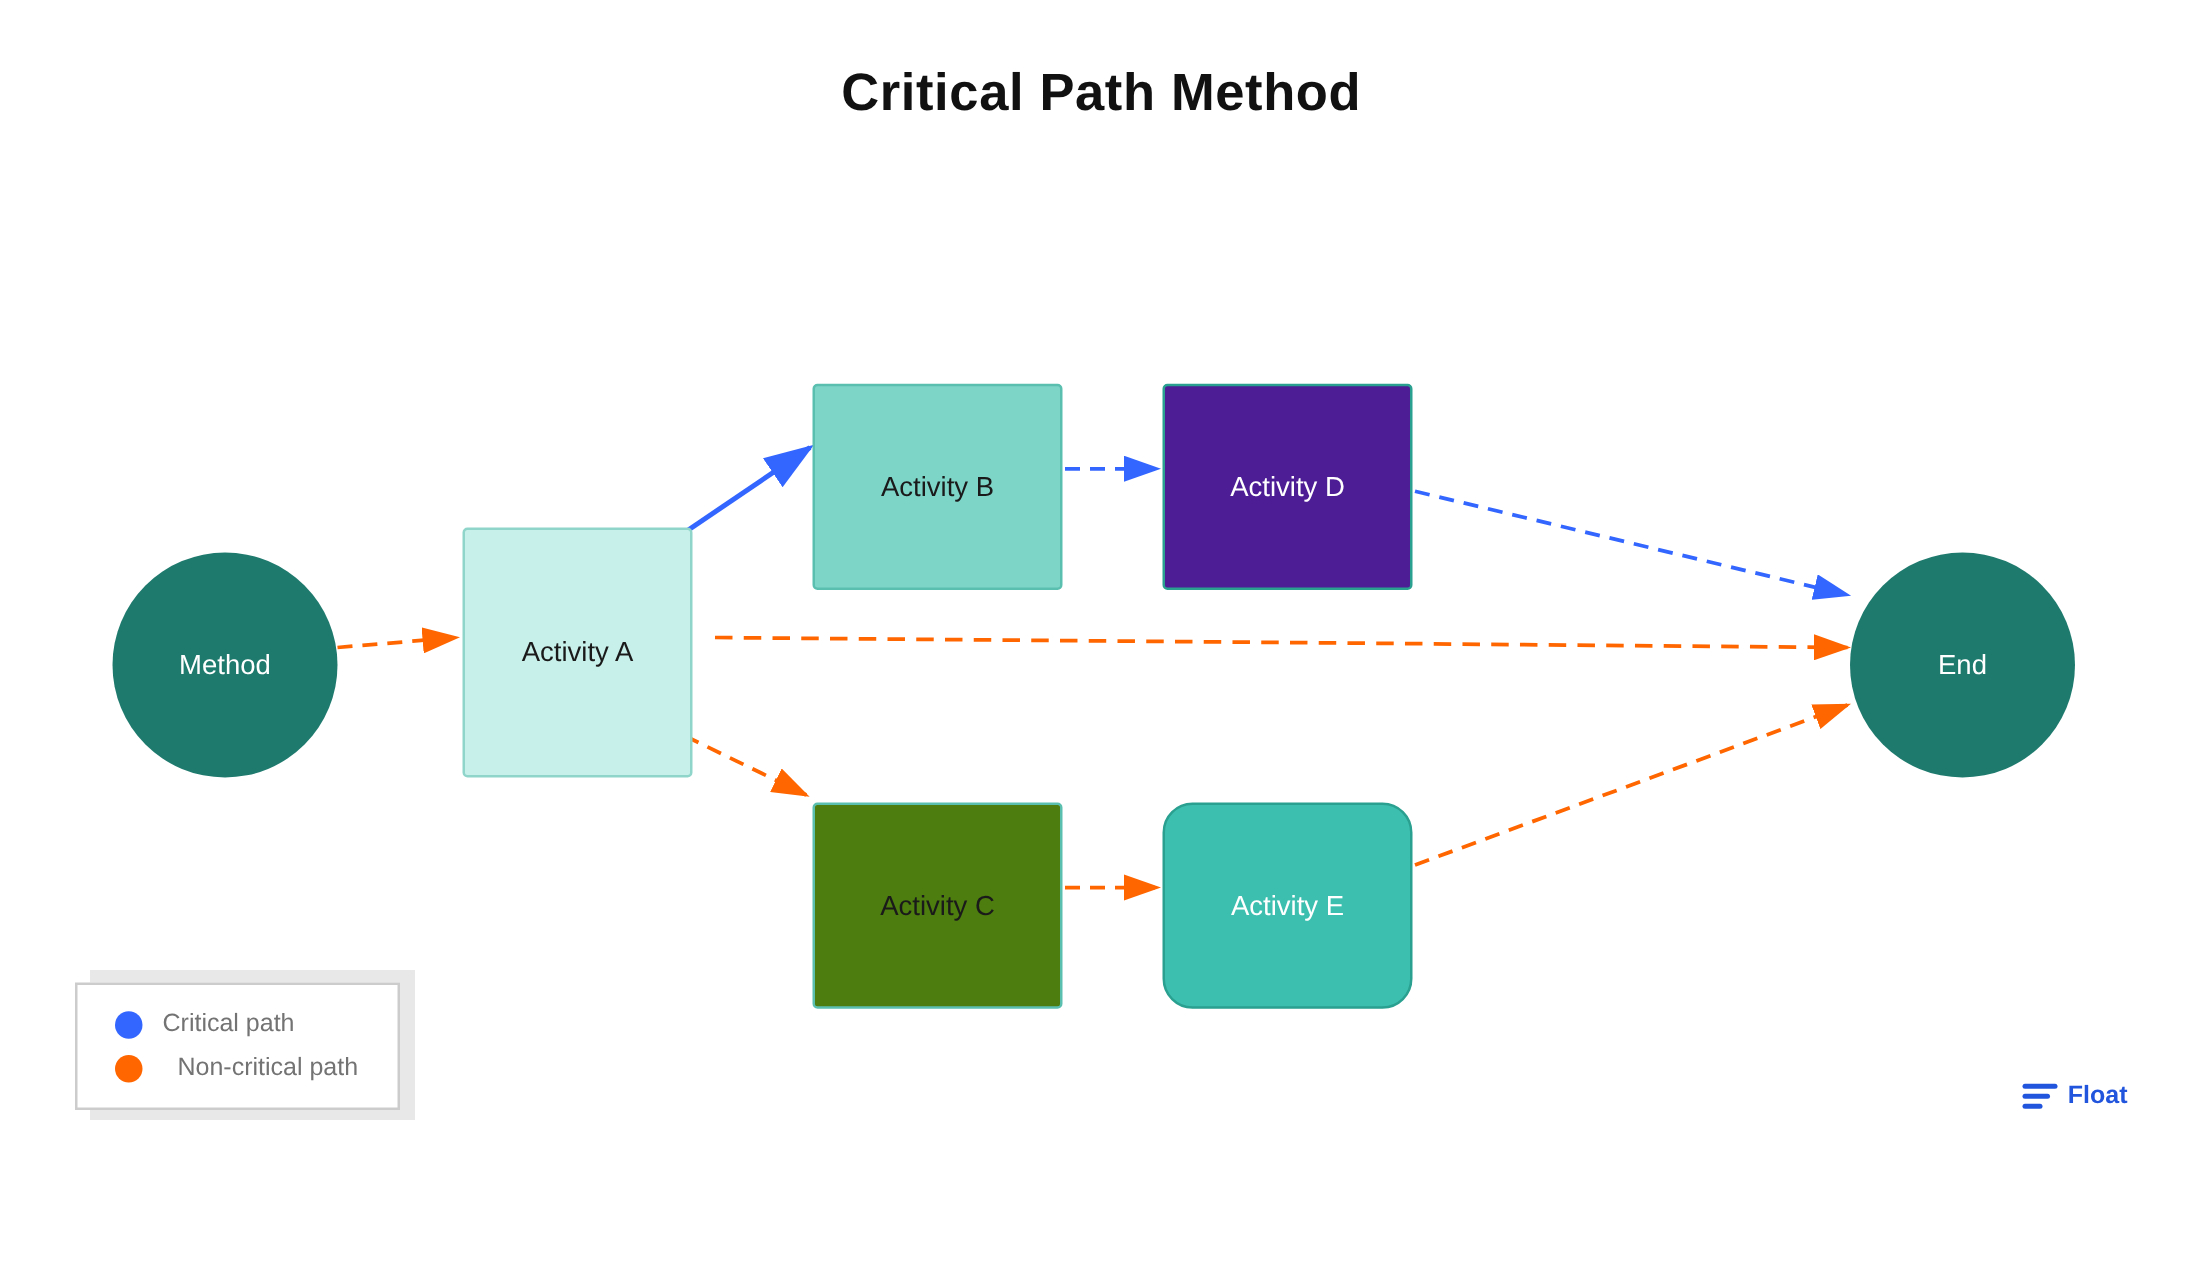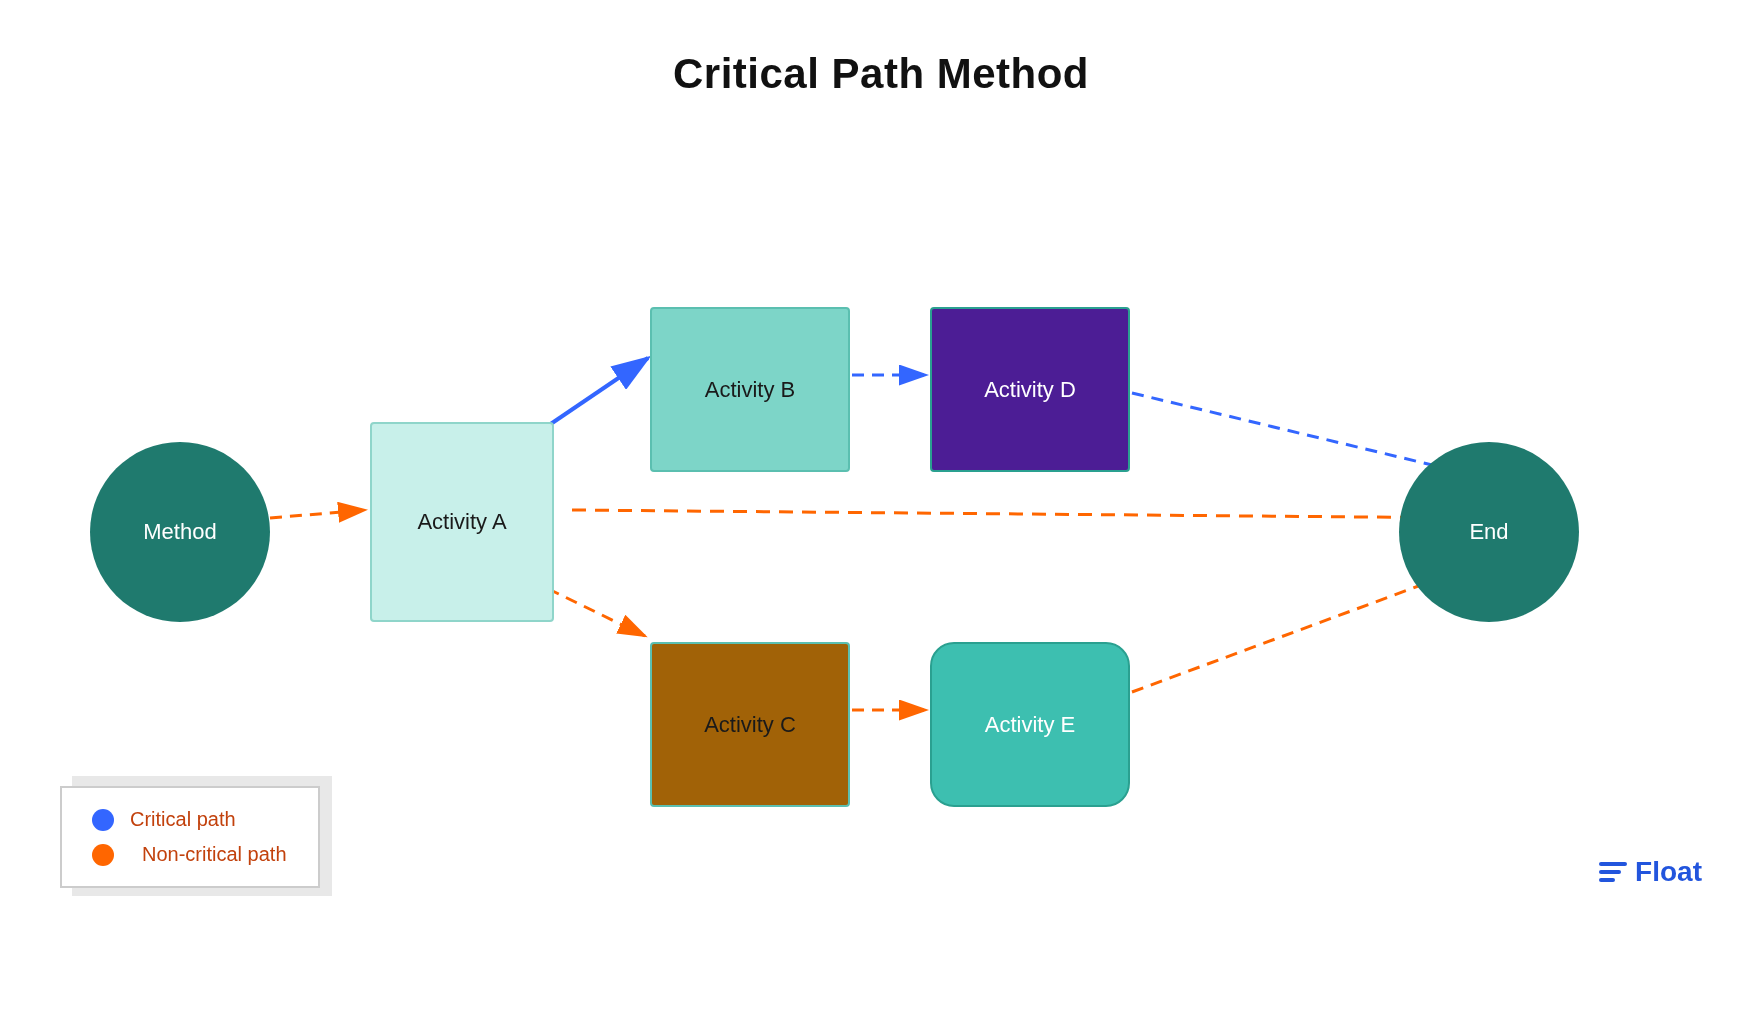--- a/index.html
+++ b/index.html
@@ -58,21 +58,21 @@
     #node-actA { left: 370px; top: 290px; width: 184px; height: 200px; }
     
     #node-actB { left: 650px; top: 175px; width: 200px; height: 165px; }
     
     #node-actC { left: 650px; top: 510px; width: 200px; height: 165px; }
     
     #node-actD { left: 930px; top: 175px; width: 200px; height: 165px; }
     
     #node-actE { left: 930px; top: 510px; width: 200px; height: 165px; border-radius: 24px; }
     
-    #node-end { left: 1399px; top: 310px; }
+    #node-end { left: 1480px; top: 310px; }
 
     .legend-box {
       position: absolute;
       left: 60px;
       bottom: 50px;
       border: 2px solid #cccccc;
       background: #ffffff;
       padding: 20px 30px;
       min-width: 260px;
     }
@@ -86,38 +86,38 @@
       z-index: 0;
     }
     .legend-box {
       z-index: 1;
     }
     .legend-item {
       display: flex;
       align-items: center;
       margin-bottom: 12px;
       font-size: 20px;
-      color: #c2410c;
+      color: #737373;
     }
     .legend-item:last-child { margin-bottom: 0; gap: 12px; }
     .legend-dot {
       width: 22px;
       height: 22px;
       border-radius: 50%;
       margin-right: 16px;
       flex-shrink: 0;
     }
     .dot-blue { background: #3366ff; }
     .dot-orange { background: #ff6600; }
 
     .float-logo {
       position: absolute;
       right: 60px;
       bottom: 50px;
-      font-size: 28px;
+      font-size: 20px;
       font-weight: 700;
       color: #2255dd;
       display: flex;
       align-items: center;
       gap: 8px;
     }
     .float-logo-icon {
       display: flex;
       flex-direction: column;
       gap: 4px;
@@ -189,21 +189,21 @@
   </div>
 
   <div class="node node-rect node-rect-light" id="node-actA">
     <span>Activity A</span>
   </div>
 
   <div class="node node-rect node-rect-mid" id="node-actB" style="background:#7dd5c8; border:2px solid #5bbfb0; color:#1a1a1a;">
     <span>Activity B</span>
   </div>
 
-  <div class="node node-rect" id="node-actC" style="background:#a16207; border:2px solid #5bbfb0; color:#1a1a1a;">
+  <div class="node node-rect" id="node-actC" style="background:#4d7c0f; border:2px solid #5bbfb0; color:#1a1a1a;">
     <span>Activity C</span>
   </div>
 
   <div class="node node-rect" id="node-actD" style="background:#4c1d95; border:2px solid #2aa090; color:#ffffff;">
     <span>Activity D</span>
   </div>
 
   <div class="node node-rect" id="node-actE" style="background:#3dbfb0; border:2px solid #2aa090; color:#ffffff;">
     <span>Activity E</span>
   </div>

